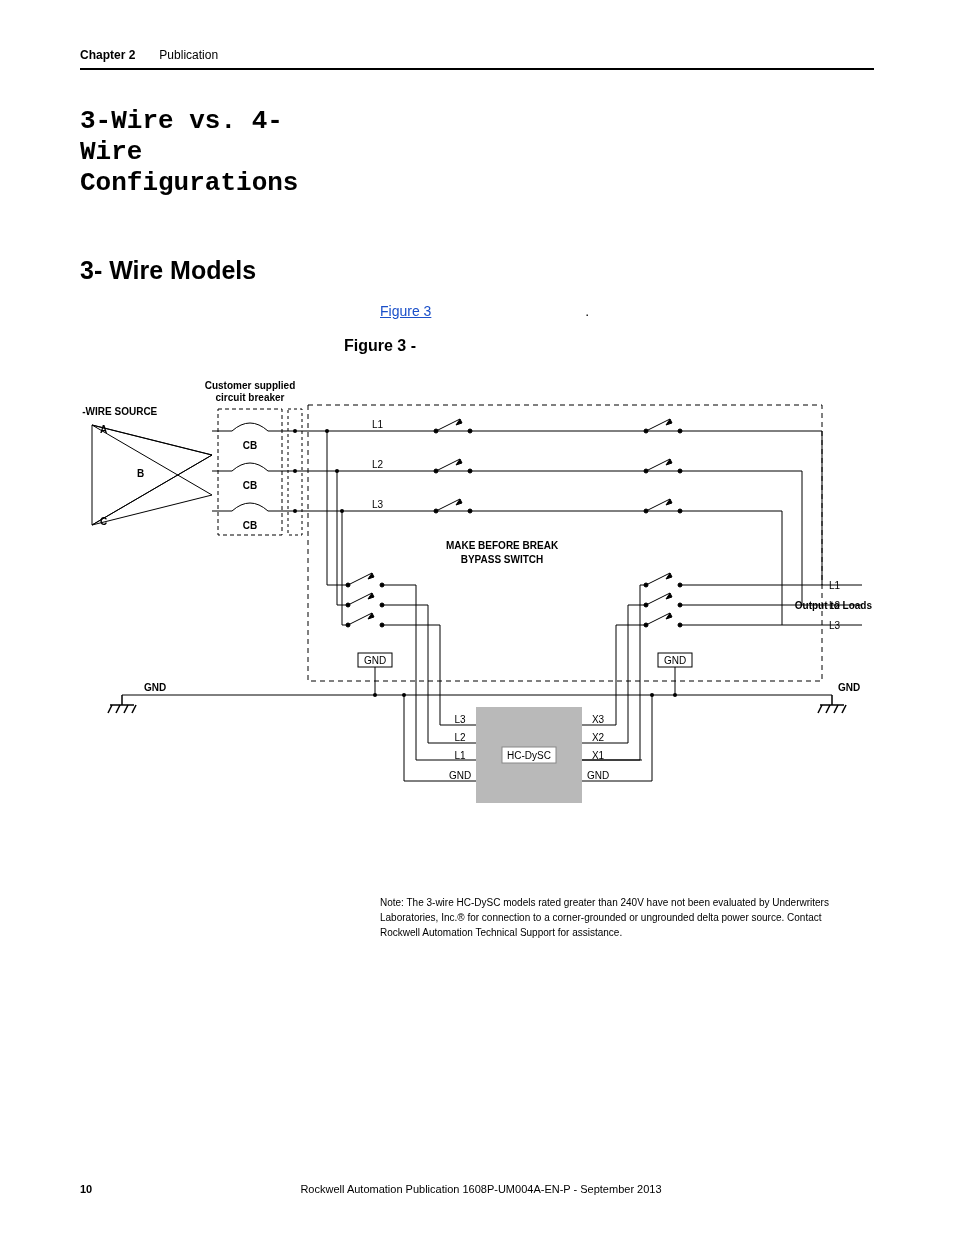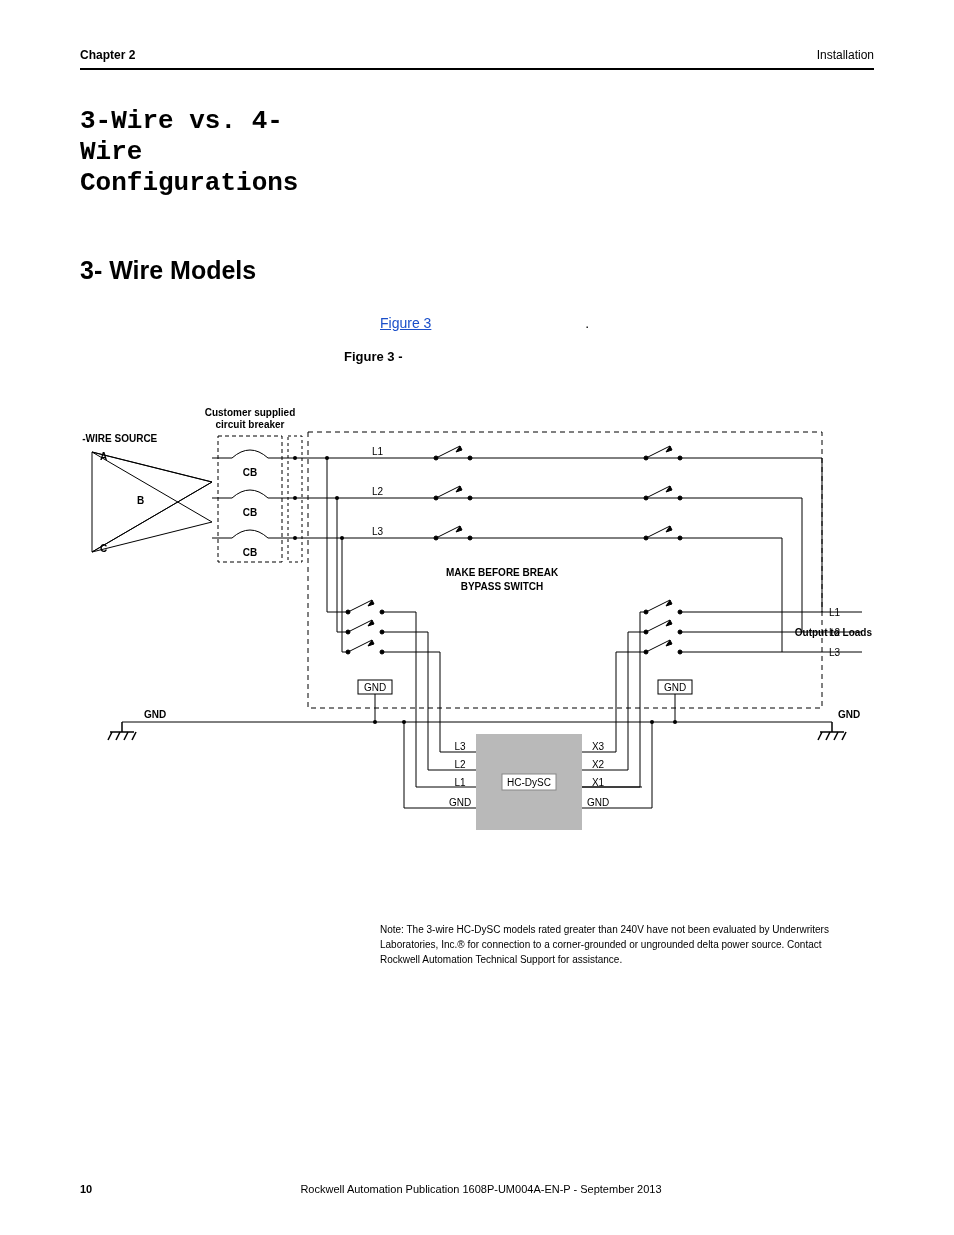--- a/index.html
+++ b/index.html
@@ -13,21 +13,20 @@
     padding: 48px 80px 40px 80px;
   }
   .header-line {
     display: flex;
     align-items: baseline;
     gap: 24px;
     font-size: 12px;
     padding-bottom: 6px;
     border-bottom: 2px solid #000;
     margin-bottom: 36px;
-    justify-content: space-between;
   }
   .chapter-label { font-weight: 700; font-family: Arial, Helvetica, sans-serif; font-size: 12px; }
   .chapter-name { font-family: Arial, Helvetica, sans-serif; font-size: 12px; }
   .section-title {
     font-family: Liberation Mono, monospace;
     font-weight: 700;
     font-size: 26px;
     line-height: 1.2;
     margin-bottom: 56px;
     max-width: 260px;
@@ -38,31 +37,30 @@
     font-size: 25px;
     margin-bottom: 10px;
   }
   .body-block { margin-left: 300px; }
   .figure-link {
     color: #1a4fc9;
     text-decoration: underline;
     font-family: Arial, Helvetica, sans-serif;
     font-size: 14px;
     display: inline-block;
-    margin-top: 20px;
+    margin-top: 8px;
     margin-bottom: 6px;
   }
   .dot { font-family: Arial, Helvetica, sans-serif; font-size: 14px; margin-left: 150px; display: inline-block; }
   .figure-caption {
     font-family: Arial, Helvetica, sans-serif;
     font-weight: 700;
-    font-size: 13px;
+    font-size: 16px;
     margin-left: -36px;
     margin-top: 12px;
-    margin-bottom: 18px;
   }
   .diagram-wrap {
     width: 790px;
     margin: 0 auto 80px auto;
   }
   .diagram-svg { width: 100%; height: auto; display: block; }
   .note-text {
     font-family: Arial, Helvetica, sans-serif;
     font-size: 10px;
     line-height: 1.5;
@@ -84,21 +82,21 @@
   
   .svg-lbl { font-family: Arial, Helvetica, sans-serif; font-size: 10px; }
   .svg-lbl-b { font-family: Arial, Helvetica, sans-serif; font-size: 10px; font-weight: 700; }
   .svg-title { font-family: Arial, Helvetica, sans-serif; font-size: 10px; font-weight: 700; }
 </style>
 </head>
 <body>
 
 <div class="header-line">
   <span class="chapter-label">Chapter 2</span>
-  <span class="chapter-name">Installation</span>
+  <span class="chapter-name">Publication</span>
 </div>
 
 <h1 class="section-title">3-Wire vs. 4-Wire Configurations</h1>
 
 <h2 class="subsection-title">3- Wire Models</h2>
 
 <div class="body-block">
   <a class="figure-link">Figure 3</a>
   <span class="dot">.</span>
   <div class="figure-caption">Figure 3 -</div>

